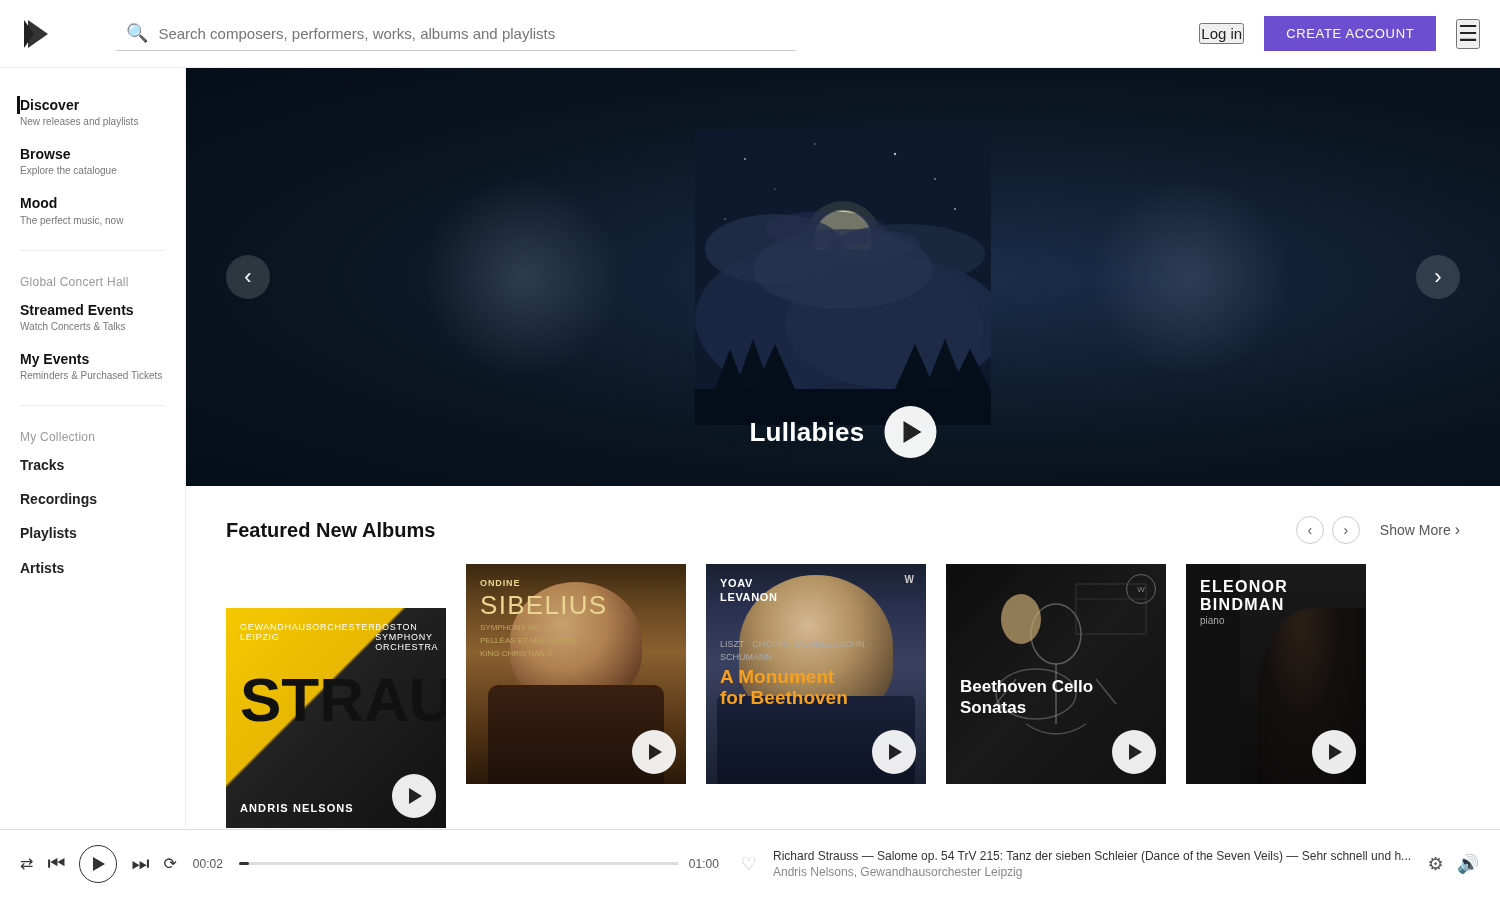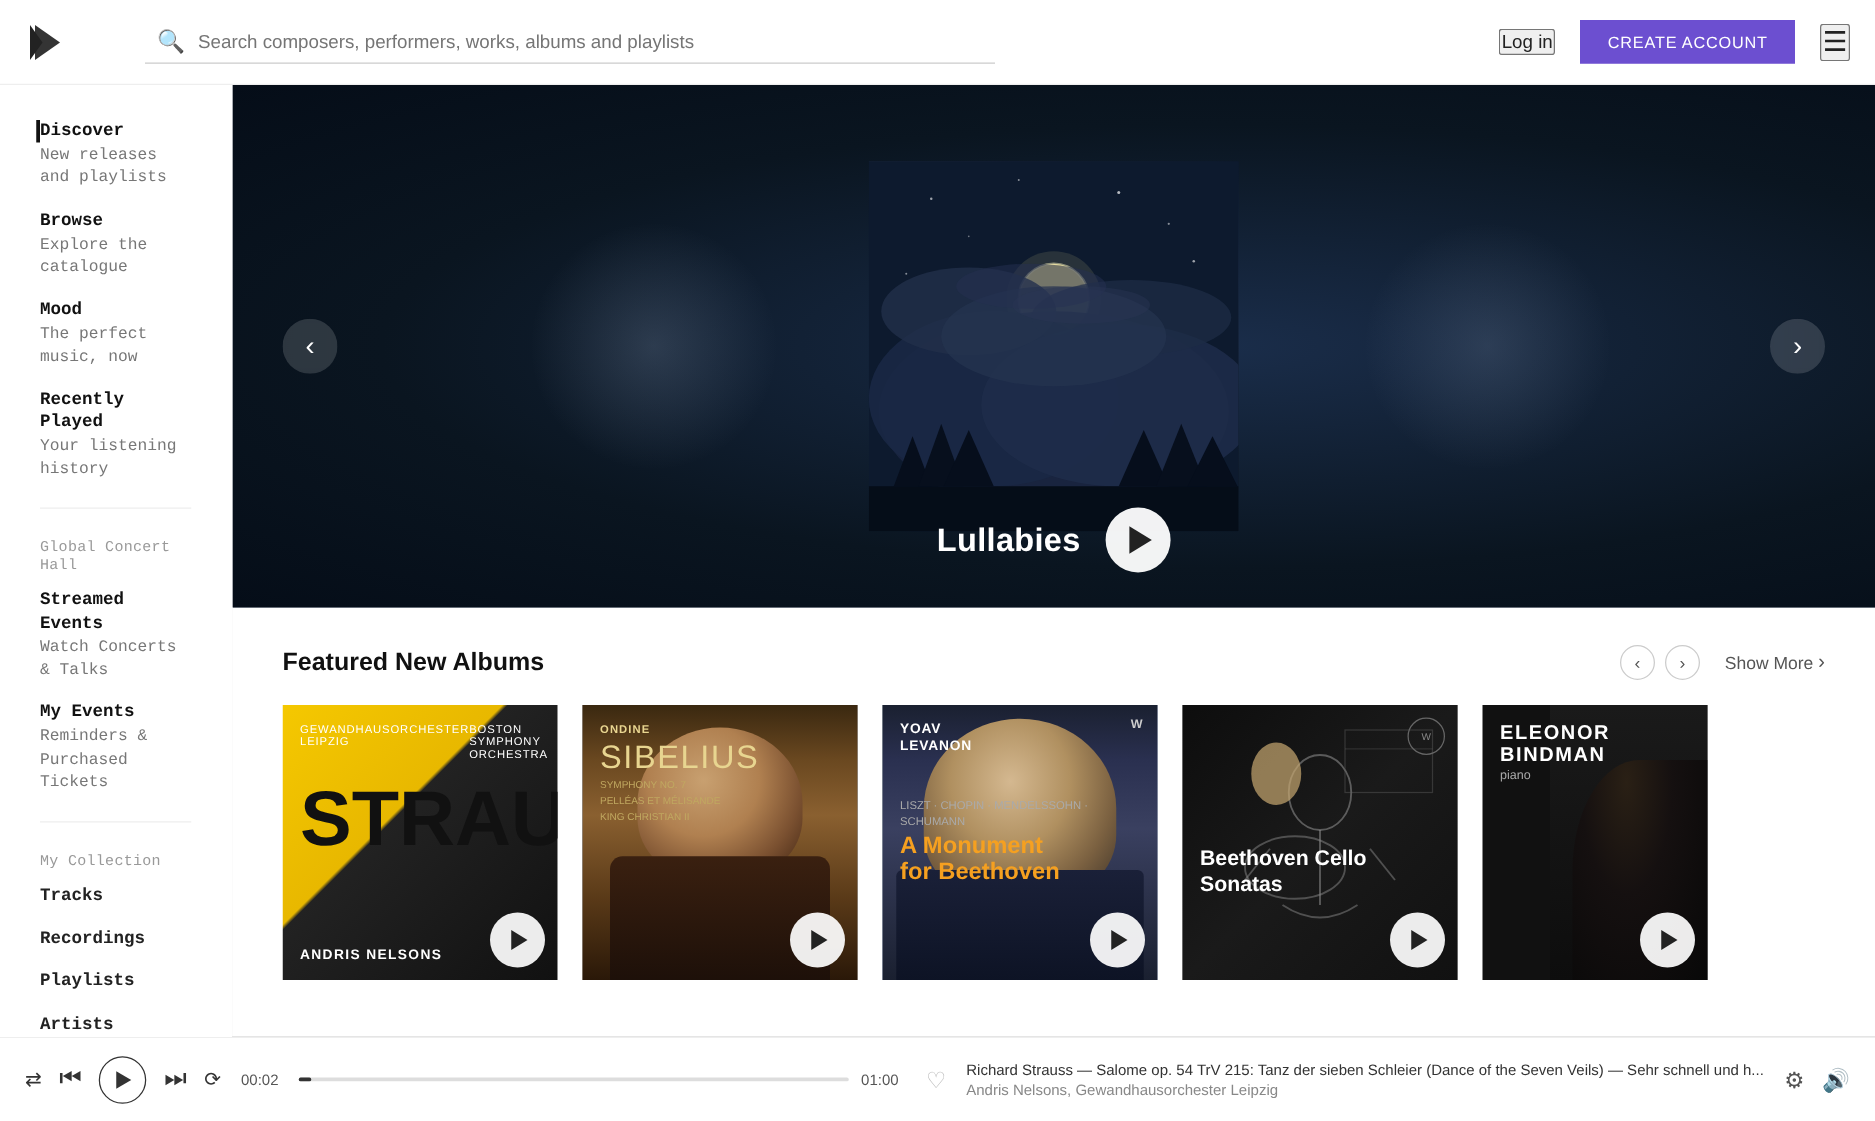--- a/index.html
+++ b/index.html
@@ -29,35 +29,34 @@
       text-transform: uppercase;
     }
     .hamburger { font-size: 22px; cursor: pointer; color: #222; }
 
     
     .body-wrap { display: flex; flex: 1; overflow: hidden; }
 
     
     .sidebar {
       width: 186px; flex-shrink: 0; border-right: 1px solid #eee;
-      overflow-y: auto; padding: 20px 12px;
+      overflow-y: auto; padding: 20px 0;
       background: #fff;
-      font-family: Liberation Mono, monospace;
     }
     .sidebar-section { margin-bottom: 10px; }
     .sidebar-item {
       padding: 8px 20px; cursor: pointer;
     }
     .sidebar-item .item-title {
       font-size: 14px; font-weight: 600; color: #111;
       line-height: 1.3;
     }
     .sidebar-item .item-title.active { border-left: 3px solid #111; padding-left: 0; margin-left: -3px;}
     .sidebar-item .item-sub {
-      font-size: 13px; color: #777; line-height: 1.4; margin-top: 1px;
+      font-size: 10px; color: #777; line-height: 1.4; margin-top: 1px;
     }
     .sidebar-divider { height: 1px; background: #eee; margin: 14px 20px; }
     .sidebar-section-label {
       padding: 10px 20px 4px; font-size: 12px; color: #999; font-weight: 500; letter-spacing: 0.02em;
     }
     .sidebar-item.no-sub .item-title { font-weight: 600; font-size: 14px; color: #222; }
 
     
     .main { flex: 1; overflow-y: auto; background: #fff; }
 
@@ -130,21 +129,21 @@
     }
     .show-more { font-size: 14px; color: #555; cursor: pointer; display: flex; align-items: center; gap: 4px; }
     .show-more-arrow { font-size: 16px; }
 
     .albums-row { display: flex; gap: 20px; overflow: hidden; }
     .album-card { flex-shrink: 0; width: 220px; position: relative; cursor: pointer; }
     .album-cover {
       width: 220px; height: 220px; position: relative; overflow: hidden;
       background: #222;
     }
-    .album-cover-1 { background: linear-gradient(135deg, #f5c800 0%, #e8b800 40%, #222 41%, #111 100%); }
+    .album-cover-1 { background: linear-gradient(135deg, #f5c800 0%, #e8b800 40%, #222 41%, #111 100%); margin-top: 44px; }
     .album-play-btn {
       position: absolute; bottom: 10px; right: 10px;
       width: 44px; height: 44px; border-radius: 50%; background: rgba(255,255,255,0.92);
       display: flex; align-items: center; justify-content: center;
       cursor: pointer; border: none;
     }
     .album-play-triangle {
       width: 0; height: 0;
       border-top: 8px solid transparent;
       border-bottom: 8px solid transparent;
@@ -217,24 +216,20 @@
         <div class="item-sub">New releases and playlists</div>
       </div>
       <div class="sidebar-item">
         <div class="item-title">Browse</div>
         <div class="item-sub">Explore the catalogue</div>
       </div>
       <div class="sidebar-item">
         <div class="item-title">Mood</div>
         <div class="item-sub">The perfect music, now</div>
       </div>
-      <div class="sidebar-item">
-        <div class="item-title">Recently Played</div>
-        <div class="item-sub">Your listening history</div>
-      </div>
     </div>
 
     <div class="sidebar-divider"></div>
 
     <div class="sidebar-section">
       <div class="sidebar-section-label">Global Concert Hall</div>
       <div class="sidebar-item">
         <div class="item-title">Streamed Events</div>
         <div class="item-sub">Watch Concerts &amp; Talks</div>
       </div>

